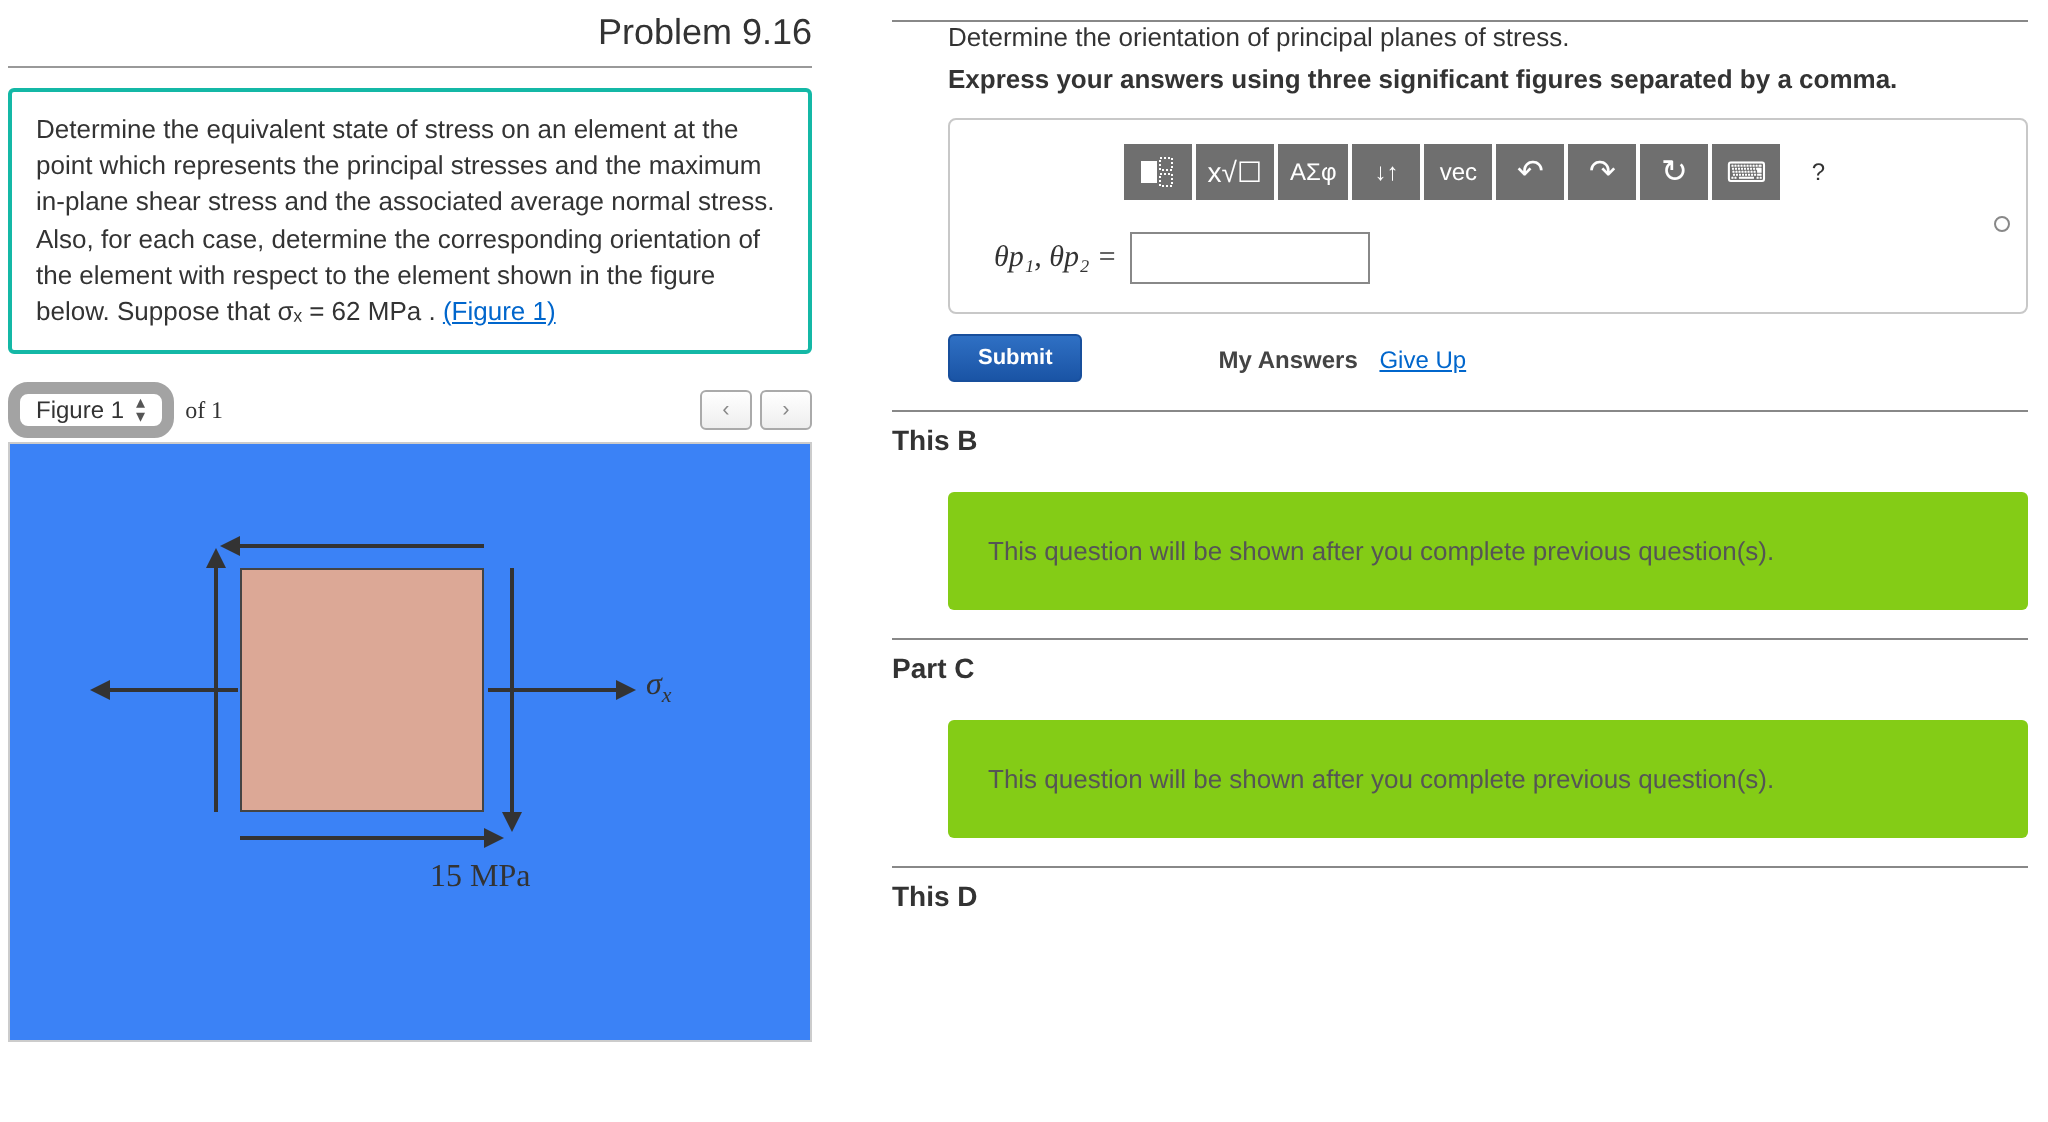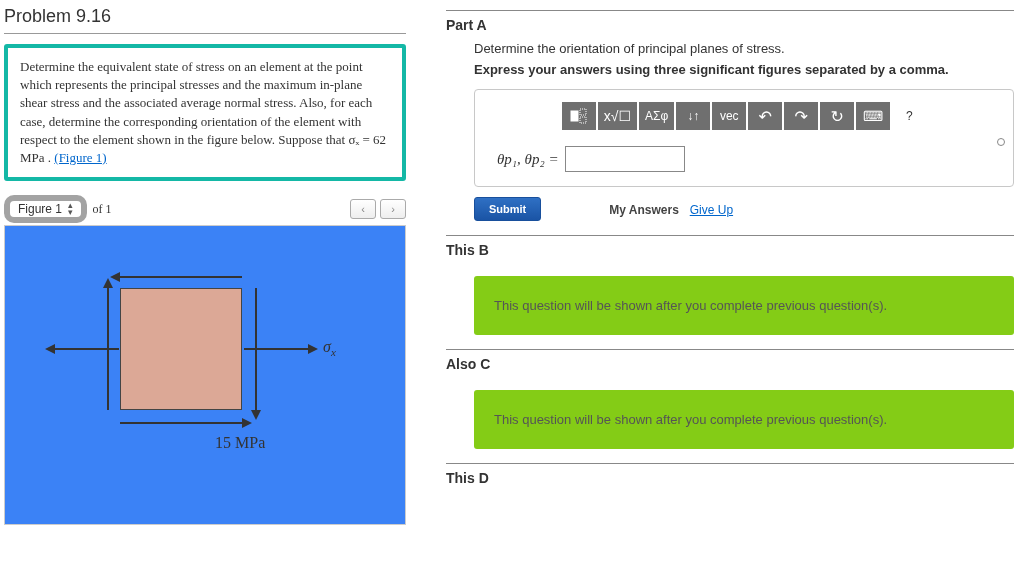--- a/index.html
+++ b/index.html
@@ -19,30 +19,30 @@
     padding: 6px 10px 0 4px;
     background: #fff;
   }
   .problem-title {
     font-size: 18px;
     font-weight: normal;
     color: #333;
     border-bottom: 1px solid #999;
     padding-bottom: 6px;
     margin-bottom: 10px;
+    text-align: right;
   }
   .prompt-box {
-    border: 4px solid #14b8a6;
+    border: 2px solid #14b8a6;
     border-radius: 3px;
     padding: 10px 12px;
     line-height: 1.4;
     color: #333;
     font-size: 13px;
     margin-bottom: 14px;
-    font-family: Liberation Serif, serif;
   }
   .link { color: #0066cc; text-decoration: underline; cursor: pointer; }
   .figure-bar {
     display: flex;
     align-items: center;
     font-size: 12px;
     color: #333;
     margin-bottom: 2px;
   }
   .figure-select {
@@ -301,21 +301,20 @@
     <div class="shear-left"></div>
     <div class="lbl" style="left:318px; top:112px;">
       <span>σ</span><sub style="font-size:11px; font-style:italic;">x</sub>
     </div>
     <div class="lbl" style="left:210px; top:208px; font-style:normal;">15 MPa</div>
   </div>
 </div>
 
 <div class="right">
   <hr class="hr">
-  <div class="part-title">Part A</div>
   <div class="part-prompt">Determine the orientation of principal planes of stress.</div>
   <div class="part-instruction">Express your answers using three significant figures separated by a comma.</div>
 
   <div class="answer-outer">
     <div class="toolbar">
       <button class="tb-btn">
         <svg width="18" height="16">
           <rect x="1" y="3" width="7" height="10" fill="#fff" stroke="#fff" stroke-width="1"></rect>
           <rect x="10" y="1" width="6" height="6" fill="none" stroke="#fff" stroke-width="1" stroke-dasharray="1,1"></rect>
           <rect x="10" y="9" width="6" height="6" fill="none" stroke="#fff" stroke-width="1" stroke-dasharray="1,1"></rect>
@@ -349,18 +348,18 @@
       &nbsp;
       <span class="giveup">Give Up</span>
     </div>
   </div>
 
   <hr class="hr">
   <div class="part-title">This B</div>
   <div class="locked-box">This question will be shown after you complete previous question(s).</div>
 
   <hr class="hr">
-  <div class="part-title">Also C</div>
+  <div class="part-title">Part C</div>
   <div class="locked-box">This question will be shown after you complete previous question(s).</div>
 
   <hr class="hr">
   <div class="part-title">This D</div>
 </div>
 
 </body></html>

